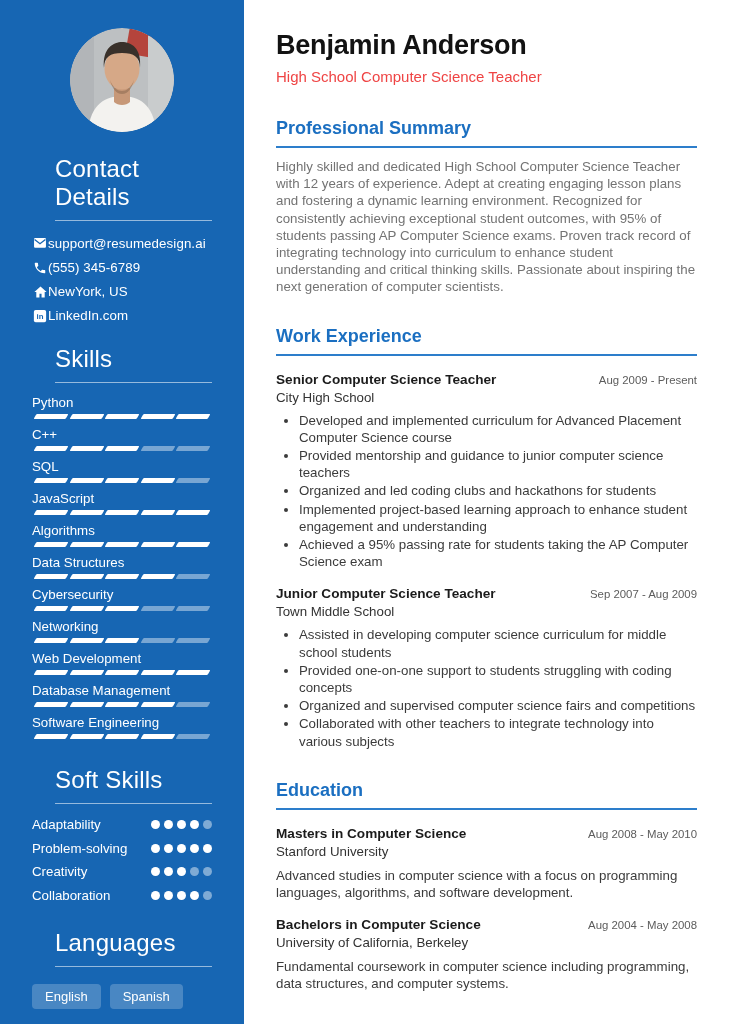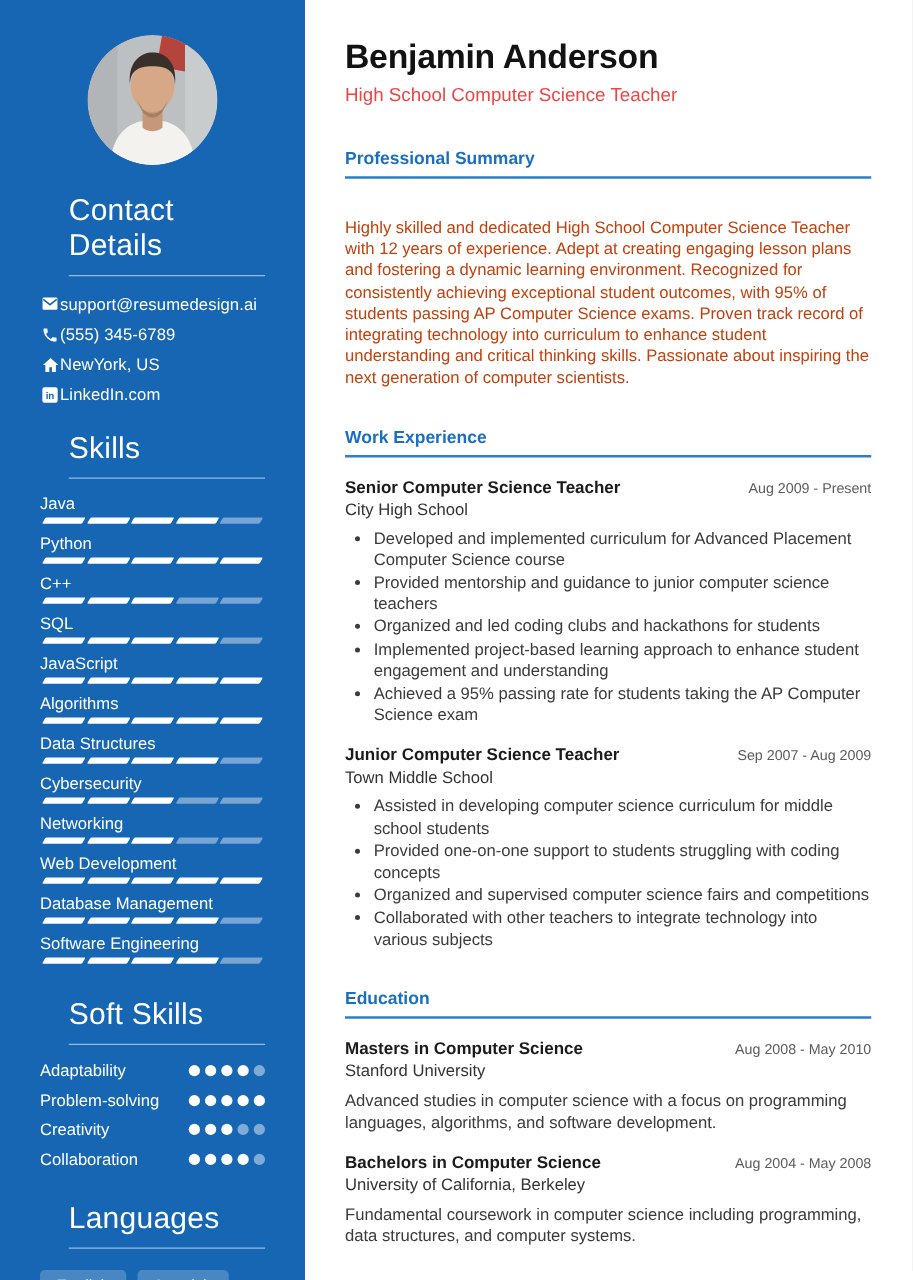--- a/index.html
+++ b/index.html
@@ -48,24 +48,24 @@
     display: inline-block; background: rgba(255,255,255,0.22); color: #fff;
     font-size: 13px; font-weight: 500; padding: 5px 13px; border-radius: 4px; margin-right: 9px; text-align: right;
   }
   
   .content { position: absolute; left: 244px; top: 0; width: 486px; height: 916px; padding: 30px 33px 0 32px; }
   .name { font-size: 27px; font-weight: 700; color: #121212; letter-spacing: -0.2px; }
   .subtitle { font-size: 15px; color: #ef4444; margin-top: 7px; }
   .m-section { margin-top: 30px; }
   .m-section.first { margin-top: 33px; }
   .m-h {
-    font-size: 14px; font-weight: 700; color: var(--accent, #1b6fc1);
+    font-size: 18px; font-weight: 700; color: var(--accent, #1b6fc1);
     padding-bottom: 7px; border-bottom: 2px solid var(--accent-line, #2d7ecb);
   }
-  .summary { margin-top: 30px; font-size: 13.3px; line-height: 17.2px; color: #c2410c; }
+  .summary { margin-top: 10px; font-size: 13.3px; line-height: 17.2px; color: #737373; }
   .job { margin-top: 16px; }
   .job-head { display: flex; justify-content: space-between; align-items: baseline; margin-top: 13px; }
   .job-title { font-size: 13.6px; font-weight: 700; color: #1b1b1b; }
   .job-date { font-size: 11.4px; color: #5c5c5c; white-space: nowrap; padding-left: 10px; }
   .company { font-size: 13.3px; color: #333; margin-top: 3px; }
   .job ul { margin: 7px 0 0 0; padding-left: 23px; }
   .job li { font-size: 13.3px; line-height: 17.2px; color: #3b3b3b; margin-bottom: 1px; }
   .edu { margin-top: 16px; }
   .edu-desc { margin-top: 8px; font-size: 13.3px; line-height: 17.2px; color: #3b3b3b; }
 </style>
@@ -134,30 +134,20 @@
             </span>
             <span class="c-text">LinkedIn.com</span>
           </div>
         </div>
     </section>
 
     <section class="side-section skills-sec">
       <h2 class="side-h">Skills</h2>
       <div class="skills-list" id="skills-list">
           <div class="skill">
-            <div class="skill-name">Java</div>
-            <div class="skill-bar">
-              <span class="seg on"></span>
-              <span class="seg on"></span>
-              <span class="seg on"></span>
-              <span class="seg on"></span>
-              <span class="seg off"></span>
-            </div>
-          </div>
-          <div class="skill">
             <div class="skill-name">Python</div>
             <div class="skill-bar">
               <span class="seg on"></span>
               <span class="seg on"></span>
               <span class="seg on"></span>
               <span class="seg on"></span>
               <span class="seg on"></span>
             </div>
           </div>
           <div class="skill">

